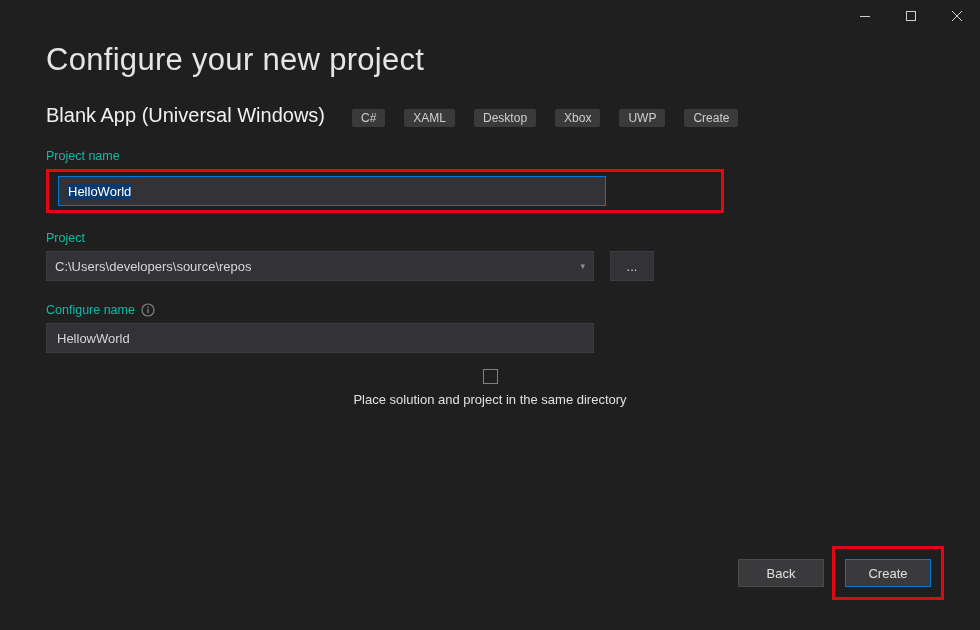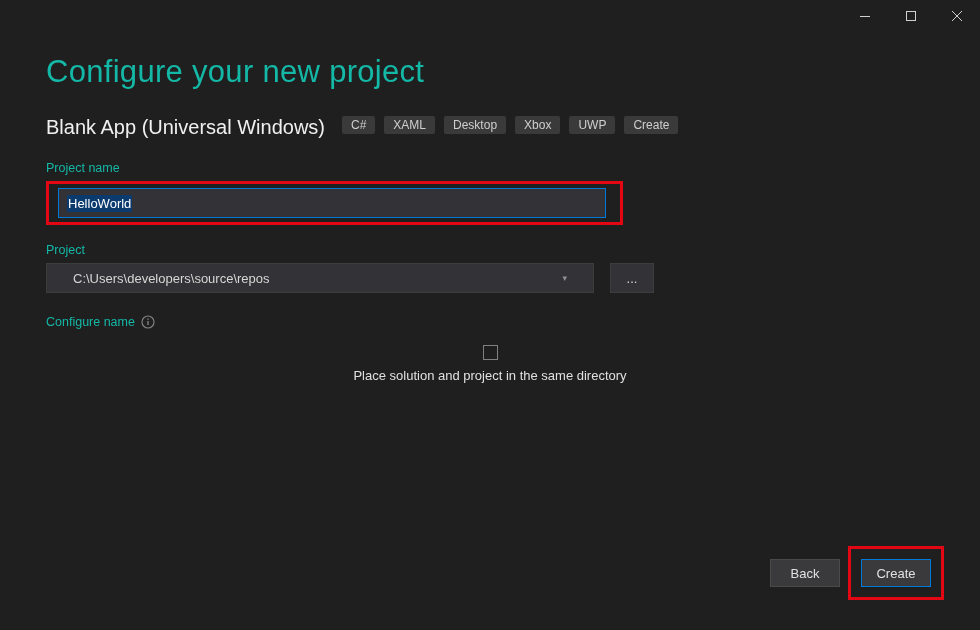--- a/index.html
+++ b/index.html
@@ -30,29 +30,28 @@
       align-items: center;
       justify-content: center;
       color: #d0d0d0;
     }
     .content {
       padding: 10px 46px 0 46px;
     }
     .page-title {
       font-size: 31px;
       font-weight: 300;
-      color: #14b8a6;
+      color: #e5e5e5;
       letter-spacing: 0.3px;
-      margin-top: 12px;
     }
     .template-row {
       display: flex;
-      align-items: flex-start;
+      align-items: flex-end;
       margin-top: 26px;
-      gap: 9px;
+      gap: 19px;
       flex-wrap: wrap;
     }
     .template-name {
       font-size: 20px;
       font-weight: 300;
       color: #f0f0f0;
       margin-right: 8px;
     }
     .tag {
       background: #3a3a3a;
@@ -71,21 +70,21 @@
       align-items: center;
       gap: 6px;
       margin-bottom: 6px;
     }
     .highlight-box {
       border: 3px solid #e30713;
       padding: 4px;
       display: inline-block;
     }
     .hb-projectname {
-      width: 577px;
+      width: 678px;
       padding-left: 9px;
     }
     .selection-text {
       background: #0a3a6e;
       color: #ffffff;
       padding: 1px 1px;
     }
     .pn-input-wrap {
       width: 548px;
       height: 30px;
@@ -101,21 +100,21 @@
       align-items: center;
     }
     .location-input {
       width: 548px;
       height: 30px;
       background: #333337;
       border: 1px solid #3c3c3c;
       display: flex;
       align-items: center;
       justify-content: space-between;
-      padding: 0 26px;
+      padding: 0 8px;
       color: #d6d6d6;
       font-size: 13px;
     }
     .browse-btn {
       width: 44px;
       height: 30px;
       background: #333337;
       border: 1px solid #3c3c3c;
       display: flex;
       align-items: center;
@@ -153,21 +152,21 @@
     }
     .footer {
       position: absolute;
       bottom: 30px;
       right: 36px;
       display: flex;
       gap: 8px;
       align-items: center;
     }
     .footer-btn {
-      width: 70px;
+      width: 86px;
       height: 28px;
       background: #3a3a3c;
       border: 1px solid #4a4a4a;
       color: #e0e0e0;
       display: flex;
       align-items: center;
       justify-content: center;
       font-size: 13px;
     }
     .footer-btn.primary {
@@ -245,20 +244,23 @@
     <div class="field-label">
       <span>Configure name</span>
       <span class="info-icon">
         <svg width="14" height="14" viewBox="0 0 14 14">
             <circle cx="7" cy="7" r="6" stroke="#808080" stroke-width="1.2" fill="none"></circle>
             <rect x="6.3" y="6" width="1.4" height="4" fill="#808080"></rect>
             <rect x="6.3" y="3.4" width="1.4" height="1.4" fill="#808080"></rect>
           </svg>
       </span>
     </div>
+    <div class="sol-input">
+      <span>HellowWorld</span>
+    </div>
   </div>
 
   <div class="checkbox-row">
     <div class="checkbox"></div>
     <span>Place solution and project in the same directory</span>
   </div>
 </div>
 
 <div class="footer">
   <div class="footer-btn">

